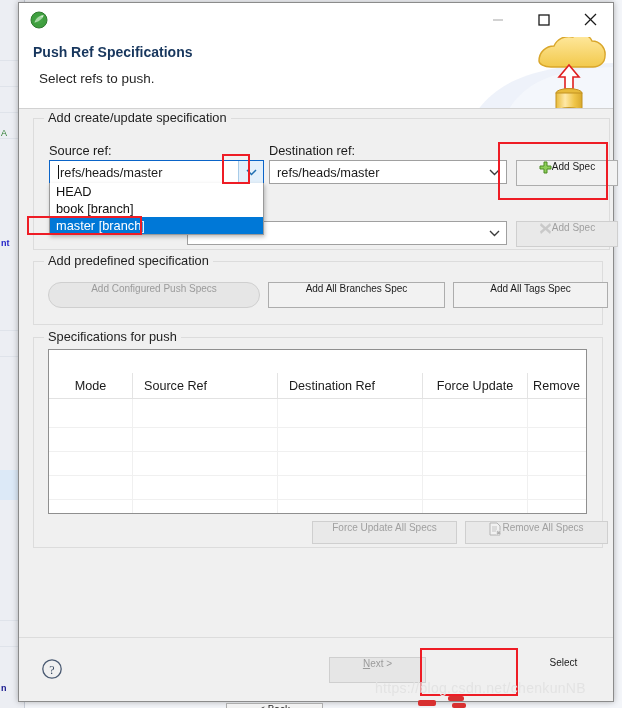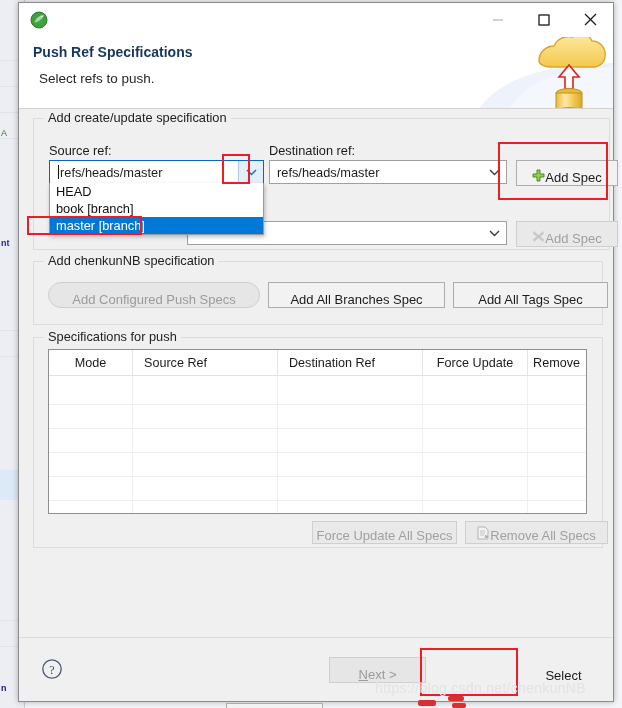--- a/index.html
+++ b/index.html
@@ -49,33 +49,33 @@
 
   .fieldlabel{position:absolute;font-size:12.8px;color:#1b1b1b;}
 
   .combo{position:absolute;background:#fff;border:1px solid #a0a0a0;box-sizing:border-box;}
   .combo .cval{position:absolute;left:7px;top:50%;transform:translateY(-50%);font-size:12.8px;color:#1d1d1d;white-space:nowrap;}
   .combo .carrow{position:absolute;right:0;top:0;bottom:0;width:24px;display:flex;align-items:center;justify-content:center;}
   .combo.focused{border:1px solid #0a64c8;}
   .caret{position:absolute;left:8px;top:4px;bottom:4px;width:1px;background:#111;}
 
   .btn{position:absolute;box-sizing:border-box;border:1px solid #adadad;background:#f2f2f2;
-       display:flex;align-items:flex-end;justify-content:center;font-size:13px;color:#1b1b1b;
+       display:flex;align-items:flex-start;justify-content:center;font-size:10px;color:#1b1b1b;
        font-family:"Liberation Sans",sans-serif;}
   .btn.disabled{color:#9b9b9b;background:#e6e6e6;border-color:#cfcfcf;}
   .btn.ghost{border:1px solid #cfcfcf;background:#e9e9e9;color:#a0a0a0;}
 
   
   .dropdown{position:absolute;background:#fff;border:1px solid #9a9a9a;border-top:none;box-shadow:1px 2px 4px rgba(0,0,0,.25);z-index:40;}
   .dd-item{height:17px;line-height:17px;padding-left:6px;font-size:12.8px;color:#111;white-space:nowrap;}
   .dd-item.sel{background:#0078d7;color:#fff;}
 
   
   .table{position:absolute;background:#fff;border:1px solid #8f8f8f;box-sizing:border-box;overflow:hidden;}
-  .thead{display:flex;height:25px;border-bottom:1px solid #e2e2e2;}
+  .thead{display:flex;height:25px;border-bottom:1px solid #e2e2e2;margin-top:23px;}
   .th{font-size:12.6px;color:#1b1b1b;display:flex;align-items:center;justify-content:center;
       border-right:1px solid #e4e4e4;box-sizing:border-box;height:25px;}
   .th:last-child{border-right:none;}
   .trow{display:flex;height:23px;border-bottom:1px solid #f0f0f0;}
   .trow .td{border-right:1px solid #f0f0f0;box-sizing:border-box;height:23px;}
   .trow .td:last-child{border-right:none;}
   .trow.first{height:28px;}
   .trow.first .td{height:28px;border-bottom:none;}
 
   
@@ -222,21 +222,21 @@
       <span>Add Spec</span>
     </div>
 
     <div class="dropdown" style="left:30px;top:74px;width:213px;">
       <div class="dd-item">HEAD</div>
       <div class="dd-item">book [branch]</div>
       <div class="dd-item sel">master [branch]</div>
     </div>
 
     <div class="group" style="left:14px;top:152px;width:568px;height:62px;">
-      <span class="glabel">Add chenkunNB specification</span>
+      <span class="glabel">Add predefined specification</span>
     </div>
     <div class="btn disabled" style="left:29px;top:173px;width:212px;height:26px;border-radius:13px;">
       <span>Add Configured Push Specs</span>
     </div>
     <div class="btn" style="left:249px;top:173px;width:177px;height:26px;">
       <span>Add All Branches Spec</span>
     </div>
     <div class="btn" style="left:434px;top:173px;width:155px;height:26px;">
       <span>Add All Tags Spec</span>
     </div>

